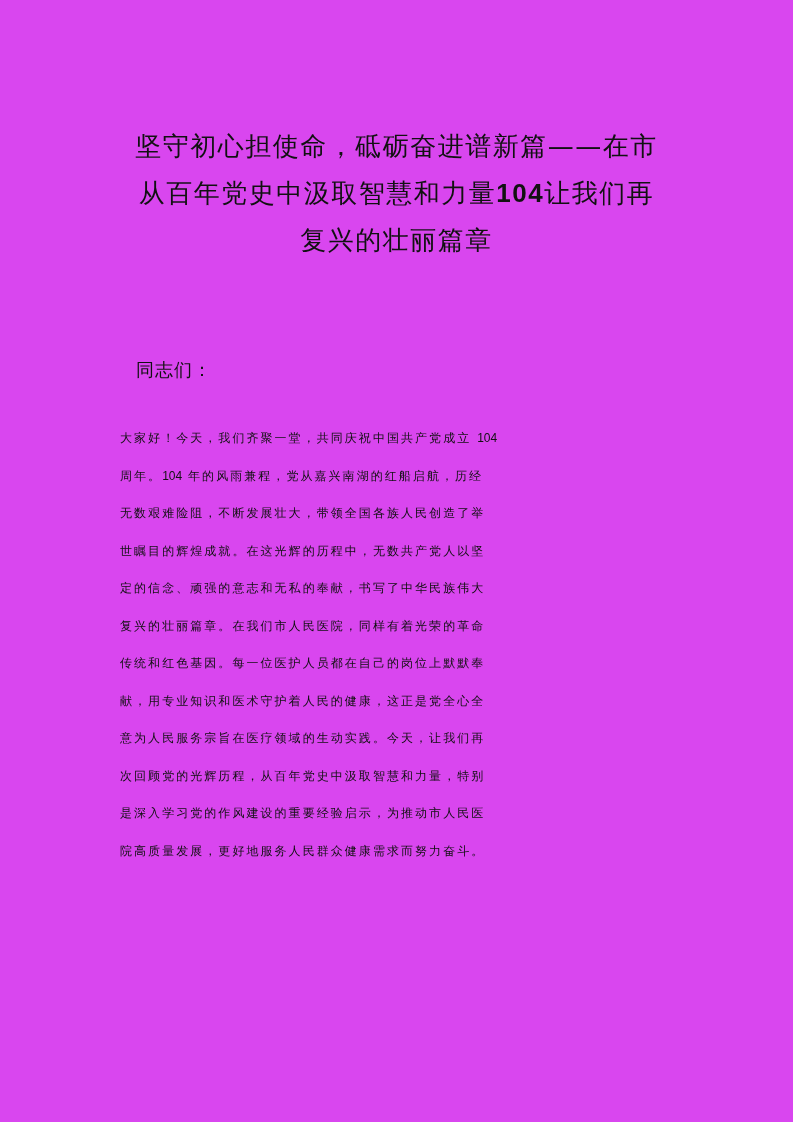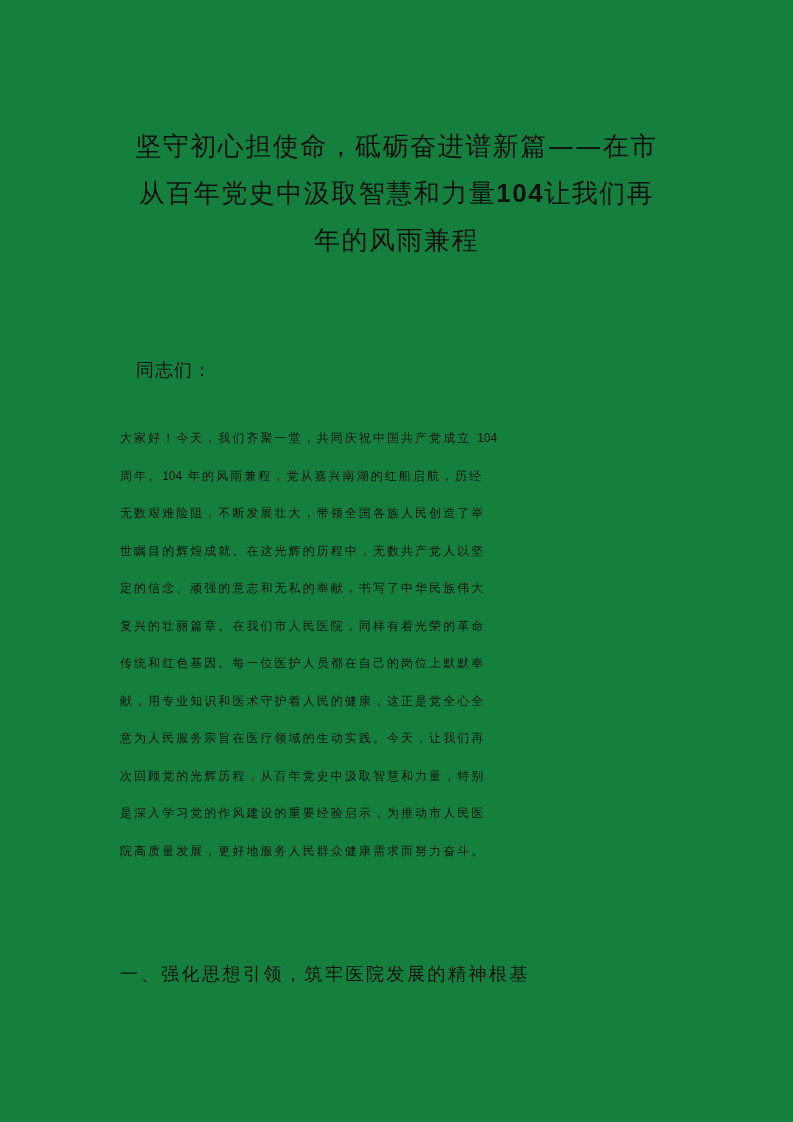--- a/index.html
+++ b/index.html
@@ -13,21 +13,21 @@
       position: relative;
       overflow: hidden;
       color: #111111;
       font-family: "DejaVu Sans", "Liberation Sans", sans-serif;
     }
     .page {
       position: absolute;
       left: 0; top: 0;
       width: 793px;
       height: 1122px;
-      background: #15803d;
+      background: #d946ef;
     }
     .title {
       position: absolute;
       left: 110px;
       top: 123px;
       width: 573px;
       text-align: center;
       font-size: 26px;
       line-height: 47px;
       letter-spacing: 1.5px;
@@ -73,22 +73,21 @@
     }
   </style>
 </head>
 <body>
 
 <div class="page">
 
   <h1 class="title">
     <span>坚守初心担使命，砥砺奋进谱新篇——在市</span><br>
     <span>从百年党史中汲取智慧和力量</span><span class="num">104</span><span>让我们再</span><br>
-    <span>年的风雨兼程</span>
+    <span>复兴的壮丽篇章</span>
   </h1>
 
   <p class="salutation">同志们：</p>
 
   <p class="body-para"><span>大家好！今天，我们齐聚一堂，共同庆祝中国共产党成立 </span><span class="num">104</span><br><span>周年。</span><span class="num">104</span><span> 年的风雨兼程，党从嘉兴南湖的红船启航，历经</span><br><span>无数艰难险阻，不断发展壮大，带领全国各族人民创造了举</span><br><span>世瞩目的辉煌成就。在这光辉的历程中，无数共产党人以坚</span><br><span>定的信念、顽强的意志和无私的奉献，书写了中华民族伟大</span><br><span>复兴的壮丽篇章。在我们市人民医院，同样有着光荣的革命</span><br><span>传统和红色基因。每一位医护人员都在自己的岗位上默默奉</span><br><span>献，用专业知识和医术守护着人民的健康，这正是党全心全</span><br><span>意为人民服务宗旨在医疗领域的生动实践。今天，让我们再</span><br><span>次回顾党的光辉历程，从百年党史中汲取智慧和力量，特别</span><br><span>是深入学习党的作风建设的重要经验启示，为推动市人民医</span><br><span>院高质量发展，更好地服务人民群众健康需求而努力奋斗。</span></p>
 
-  <p class="section-heading">一、强化思想引领，筑牢医院发展的精神根基</p>
 
 </div>
 
 </body></html>

